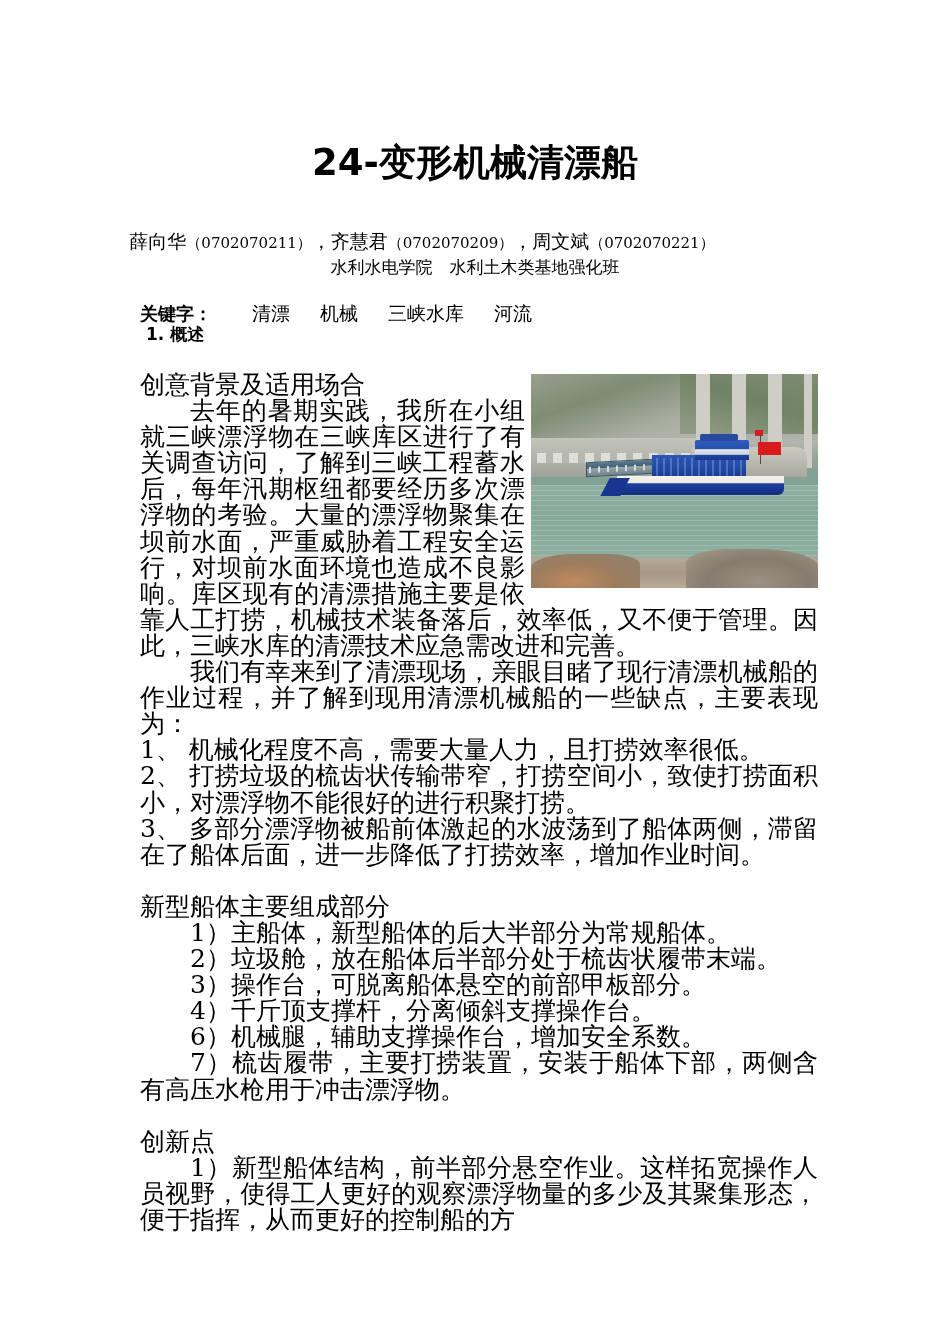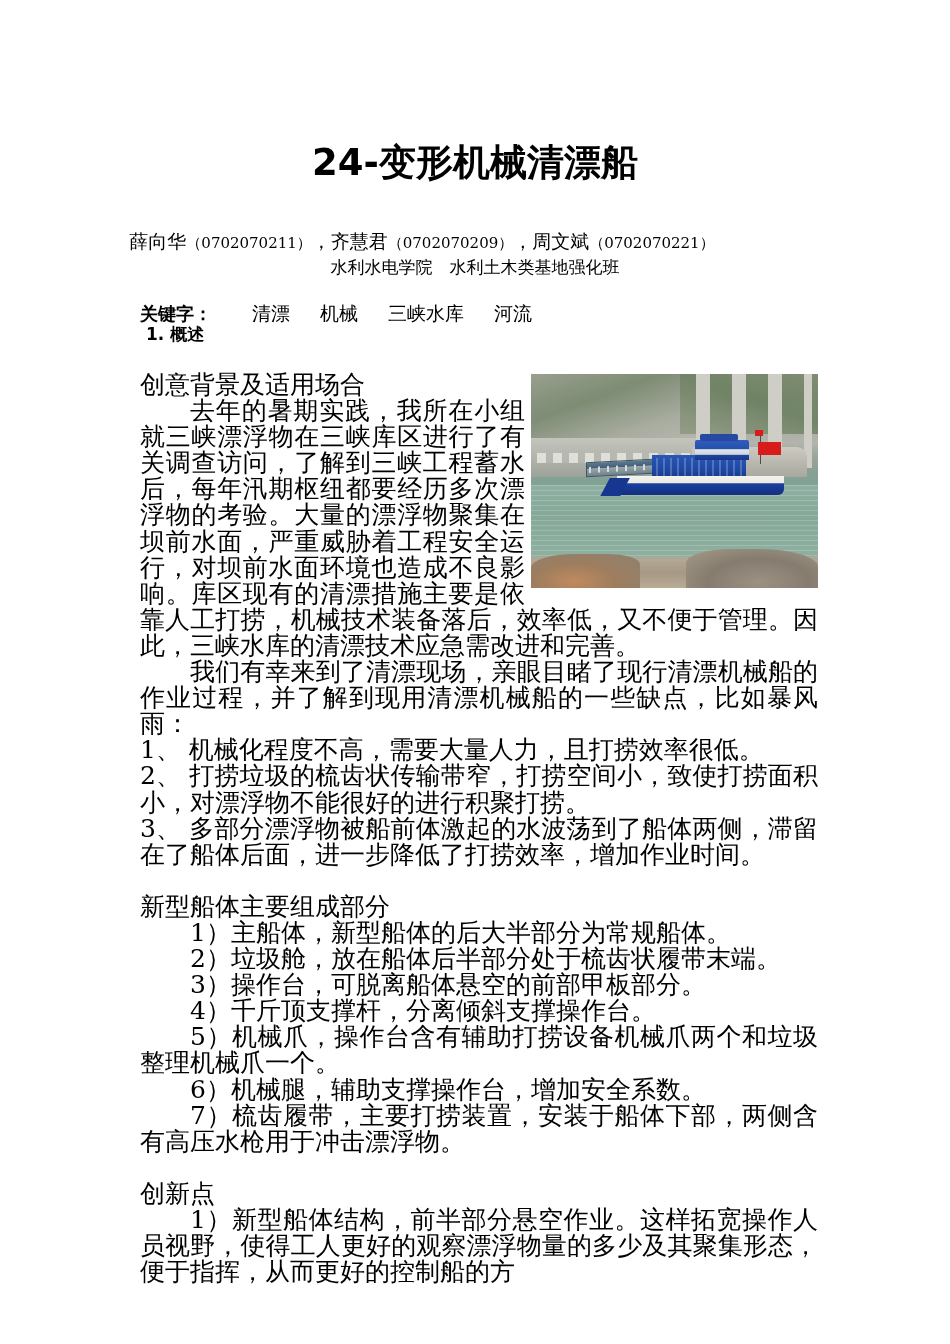--- a/index.html
+++ b/index.html
@@ -395,33 +395,32 @@
         <div class="flag-pole"></div>
         <div class="flag-small"></div>
         <div class="flag"></div>
         <div class="boat-hull"></div>
         <div class="rocks"></div>
       </div>
     </div>
 
     <p class="para">创意背景及适用场合</p>
     <p class="para indent">去年的暑期实践，我所在小组就三峡漂浮物在三峡库区进行了有关调查访问，了解到三峡工程蓄水后，每年汛期枢纽都要经历多次漂浮物的考验。大量的漂浮物聚集在坝前水面，严重威胁着工程安全运行，对坝前水面环境也造成不良影响。库区现有的清漂措施主要是依靠人工打捞，机械技术装备落后，效率低，又不便于管理。因此，三峡水库的清漂技术应急需改进和完善。</p>
-    <p class="para indent">我们有幸来到了清漂现场，亲眼目睹了现行清漂机械船的作业过程，并了解到现用清漂机械船的一些缺点，比如暴风雨：</p>
+    <p class="para indent">我们有幸来到了清漂现场，亲眼目睹了现行清漂机械船的作业过程，并了解到现用清漂机械船的一些缺点，主要表现为：</p>
     <p class="para">1、 机械化程度不高，需要大量人力，且打捞效率很低。</p>
     <p class="para">2、 打捞垃圾的梳齿状传输带窄，打捞空间小，致使打捞面积小，对漂浮物不能很好的进行积聚打捞。</p>
     <p class="para">3、 多部分漂浮物被船前体激起的水波荡到了船体两侧，滞留在了船体后面，进一步降低了打捞效率，增加作业时间。</p>
 
     <div class="blank-line"></div>
 
     <p class="para">新型船体主要组成部分</p>
     <p class="para indent">1）主船体，新型船体的后大半部分为常规船体。</p>
     <p class="para indent">2）垃圾舱，放在船体后半部分处于梳齿状履带末端。</p>
     <p class="para indent">3）操作台，可脱离船体悬空的前部甲板部分。</p>
     <p class="para indent">4）千斤顶支撑杆，分离倾斜支撑操作台。</p>
-    <p class="para indent">5）机械爪，操作台含有辅助打捞设备机械爪两个和垃圾整理机械爪一个。</p>
     <p class="para indent">6）机械腿，辅助支撑操作台，增加安全系数。</p>
     <p class="para indent">7）梳齿履带，主要打捞装置，安装于船体下部，两侧含有高压水枪用于冲击漂浮物。</p>
 
     <div class="blank-line"></div>
 
     <p class="para">创新点</p>
     <p class="para indent">1）新型船体结构，前半部分悬空作业。这样拓宽操作人员视野，使得工人更好的观察漂浮物量的多少及其聚集形态，便于指挥，从而更好的控制船的方</p>
 
   </div>
 

